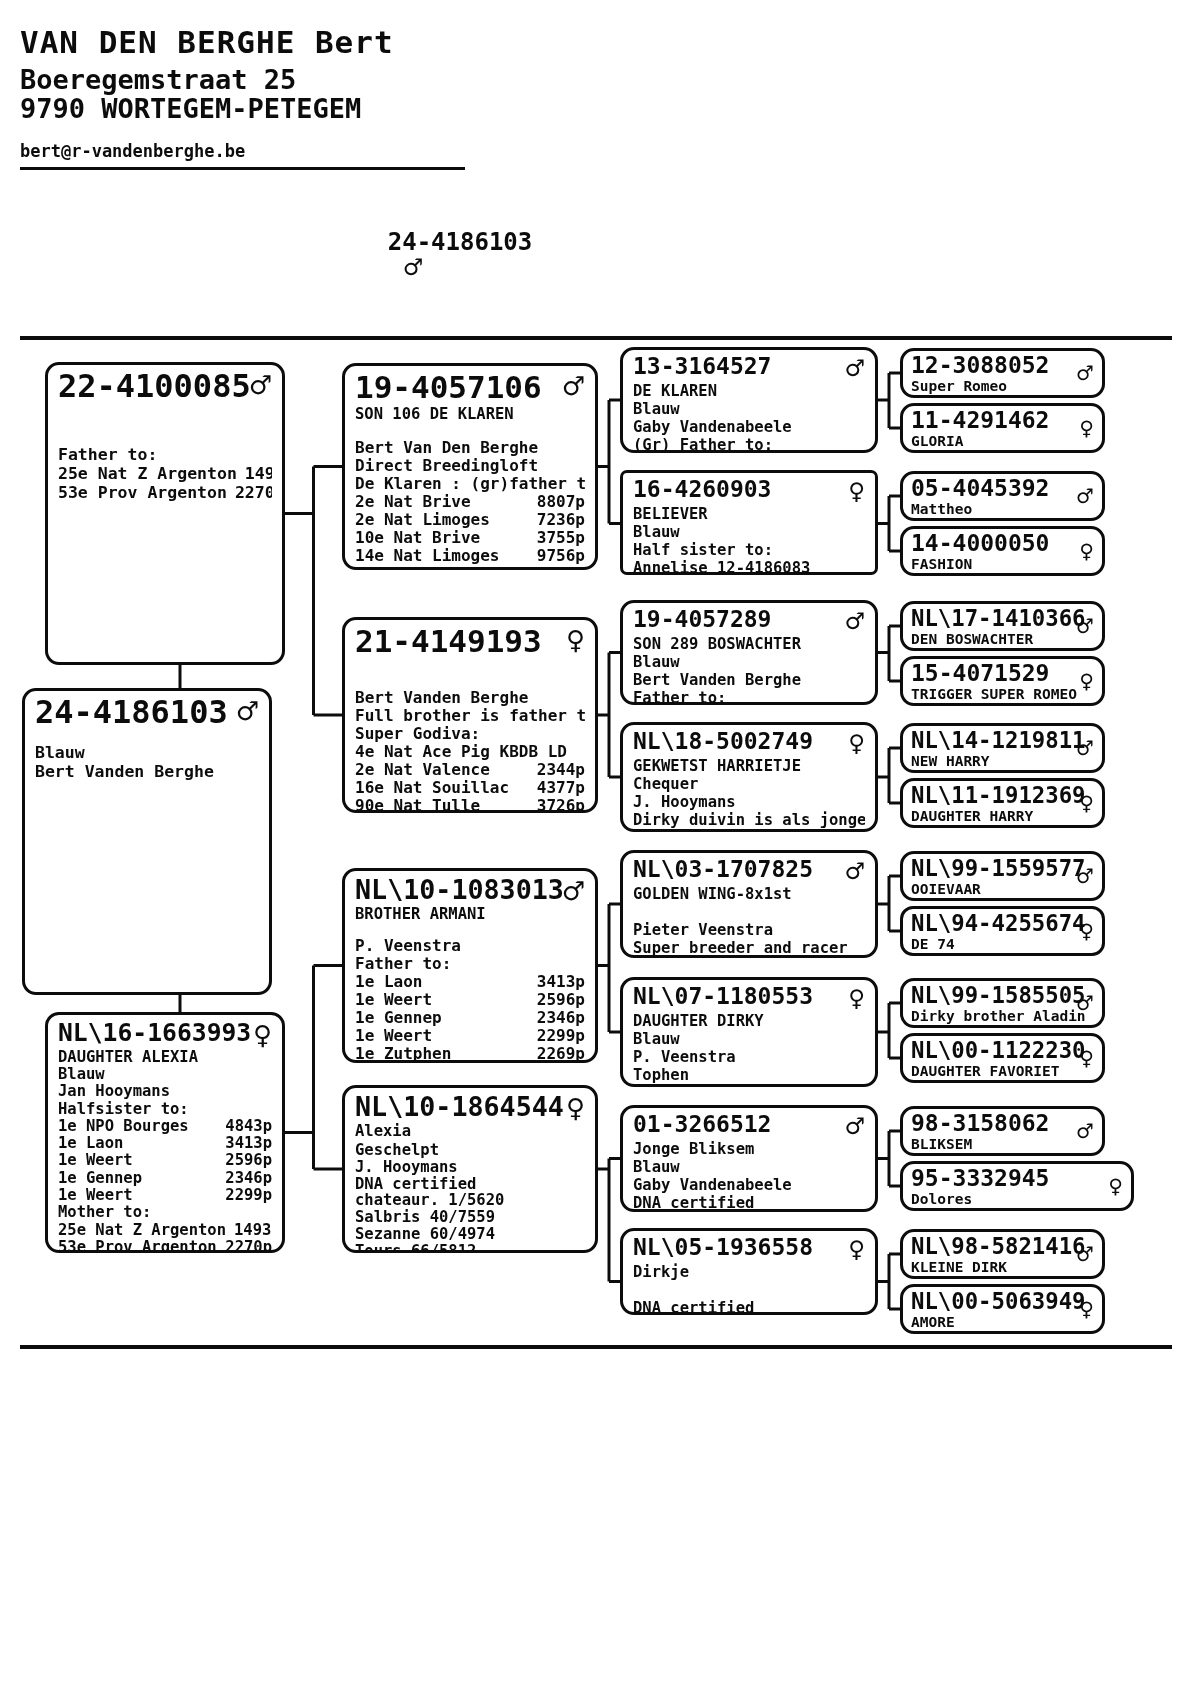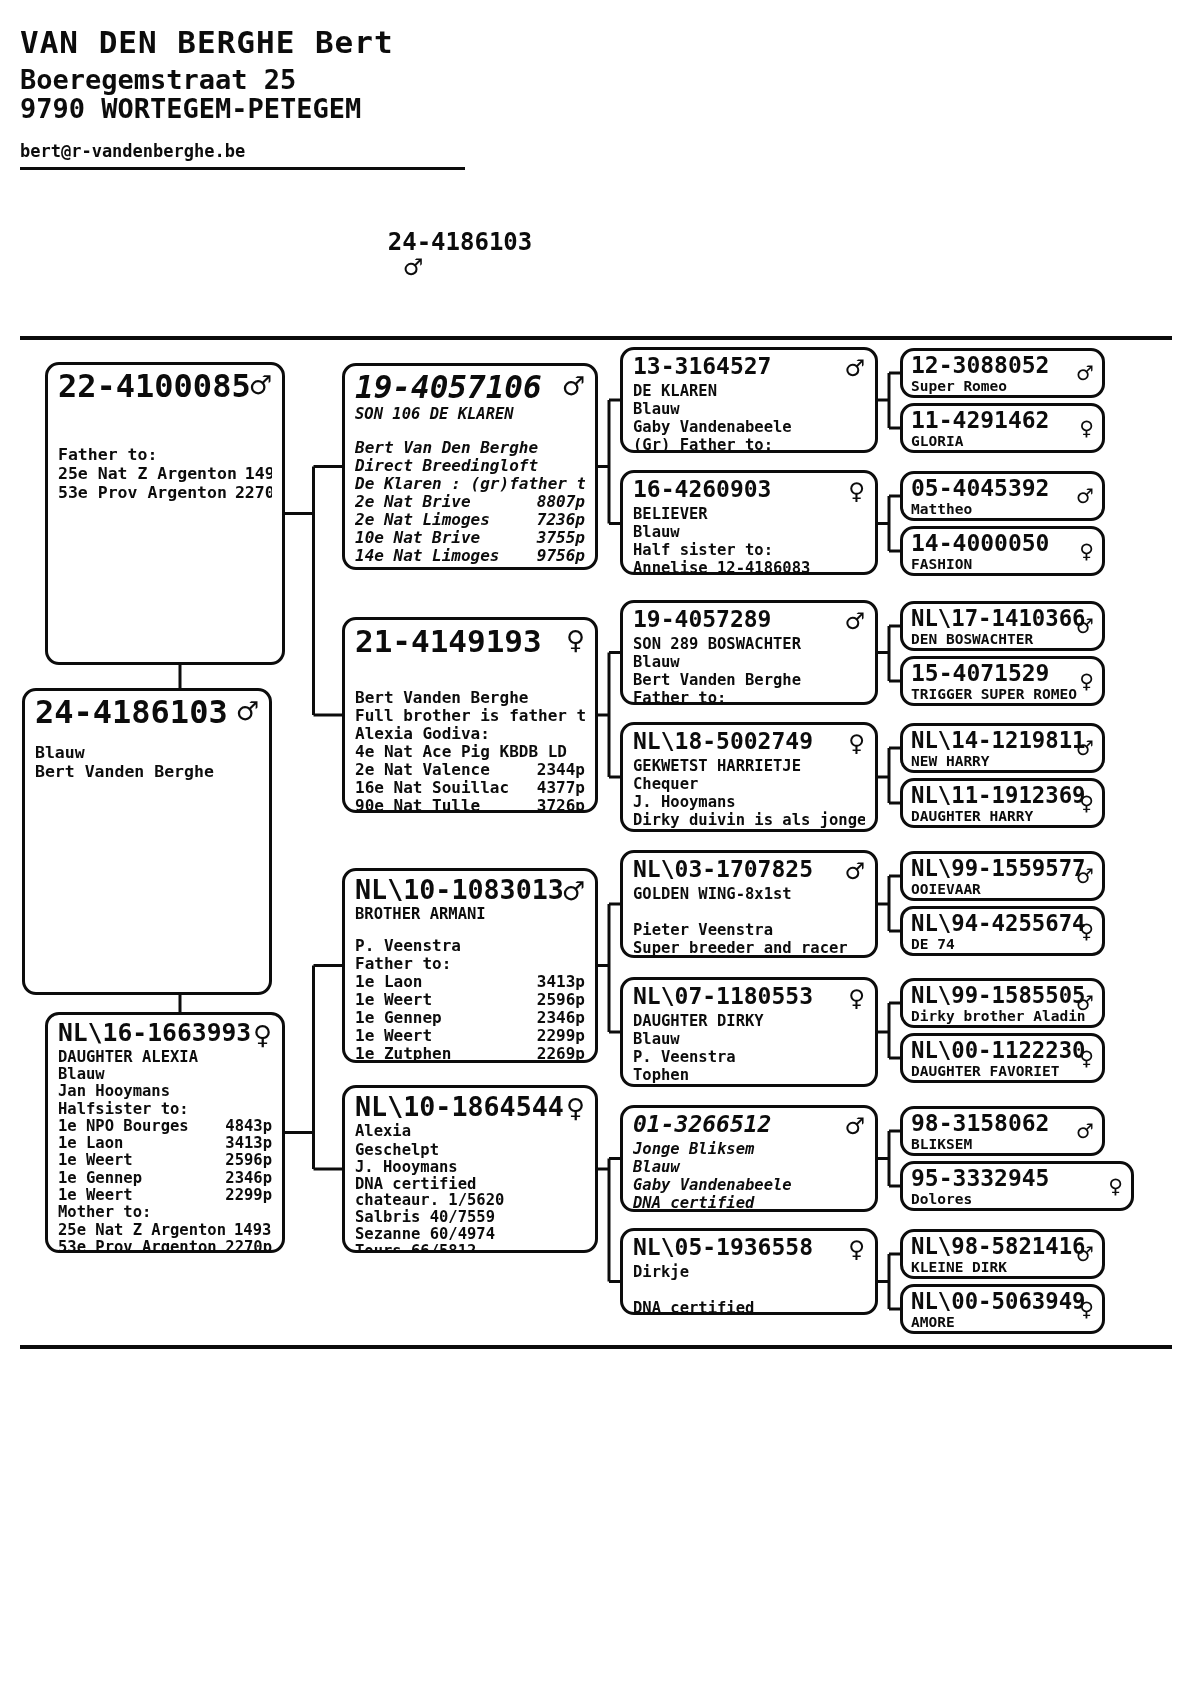--- a/index.html
+++ b/index.html
@@ -172,21 +172,21 @@
         <div class="prow">
           <span>25e Nat Z Argenton</span>
           <span class="val">1493p</span>
         </div>
         <div class="prow">
           <span>53e Prov Argenton</span>
           <span class="val">2270p</span>
         </div>
       </div>
     </div>
-    <div class="pbox" style="left: 342px; top: 363px; width: 256px; height: 207px; font-style: italic; --fs: 16px; --lh: 18px;">
+    <div class="pbox" style="left: 342px; top: 363px; width: 256px; height: 207px; --fs: 16px; --lh: 18px;">
       <div class="ptitle" style="font-size: 31px;">19-4057106</div>
       <span class="psex" style="right: 10px; top: 7px; font-size: 26px;">♂</span>
       <div class="psub">SON 106 DE KLAREN</div>
       <div class="pbody" style="margin-top: 16px;">
         <div class="prow">Bert Van Den Berghe</div>
         <div class="prow">Direct Breedingloft</div>
         <div class="prow">De Klaren : (gr)father to</div>
         <div class="prow">
           <span>2e Nat Brive</span>
           <span class="val">8807p</span>
@@ -204,21 +204,21 @@
           <span class="val">9756p</span>
         </div>
       </div>
     </div>
     <div class="pbox" style="left: 342px; top: 617px; width: 256px; height: 196px; --fs: 16px; --lh: 18px;">
       <div class="ptitle" style="font-size: 31px;">21-4149193</div>
       <span class="psex" style="right: 10px; top: 7px; font-size: 26px;">♀</span>
       <div class="pbody" style="margin-top: 30px;">
         <div class="prow">Bert Vanden Berghe</div>
         <div class="prow">Full brother is father to</div>
-        <div class="prow">Alexia Godiva:</div>
+        <div class="prow">Super Godiva:</div>
         <div class="prow">4e Nat Ace Pig KBDB LD</div>
         <div class="prow">
           <span>2e Nat Valence</span>
           <span class="val">2344p</span>
         </div>
         <div class="prow">
           <span>16e Nat Souillac</span>
           <span class="val">4377p</span>
         </div>
         <div class="prow">
@@ -273,21 +273,21 @@
     <div class="pbox" style="left: 620px; top: 347px; width: 258px; height: 106px; --fs: 15.5px; --lh: 18px;">
       <div class="ptitle" style="font-size: 23px;">13-3164527</div>
       <span class="psex" style="right: 10px; top: 7px; font-size: 23px;">♂</span>
       <div class="pbody" style="margin-top: 2px;">
         <div class="prow">DE KLAREN</div>
         <div class="prow">Blauw</div>
         <div class="prow">Gaby Vandenabeele</div>
         <div class="prow">(Gr) Father to:</div>
       </div>
     </div>
-    <div class="pbox" style="left: 620px; top: 470px; width: 258px; height: 105px; --fs: 15.5px; --lh: 18px;">
+    <div class="pbox" style="left: 620px; top: 470px; width: 258px; height: 105px; border-radius: 7px; --fs: 15.5px; --lh: 18px;">
       <div class="ptitle" style="font-size: 23px;">16-4260903</div>
       <span class="psex" style="right: 10px; top: 7px; font-size: 23px;">♀</span>
       <div class="pbody" style="margin-top: 2px;">
         <div class="prow">BELIEVER</div>
         <div class="prow">Blauw</div>
         <div class="prow">Half sister to:</div>
         <div class="prow">Annelise 12-4186083</div>
       </div>
     </div>
     <div class="pbox" style="left: 620px; top: 600px; width: 258px; height: 105px; --fs: 15.5px; --lh: 18px;">
@@ -323,21 +323,21 @@
     <div class="pbox" style="left: 620px; top: 977px; width: 258px; height: 110px; --fs: 15.5px; --lh: 18px;">
       <div class="ptitle" style="font-size: 23px;">NL\07-1180553</div>
       <span class="psex" style="right: 10px; top: 7px; font-size: 23px;">♀</span>
       <div class="pbody" style="margin-top: 2px;">
         <div class="prow">DAUGHTER DIRKY</div>
         <div class="prow">Blauw</div>
         <div class="prow">P. Veenstra</div>
         <div class="prow">Tophen</div>
       </div>
     </div>
-    <div class="pbox" style="left: 620px; top: 1105px; width: 258px; height: 107px; font-style: italic; --fs: 15.5px; --lh: 18px;">
+    <div class="pbox" style="left: 620px; top: 1105px; width: 258px; height: 107px; --fs: 15.5px; --lh: 18px;">
       <div class="ptitle" style="font-size: 23px;">01-3266512</div>
       <span class="psex" style="right: 10px; top: 7px; font-size: 23px;">♂</span>
       <div class="pbody" style="margin-top: 2px;">
         <div class="prow">Jonge Bliksem</div>
         <div class="prow">Blauw</div>
         <div class="prow">Gaby Vandenabeele</div>
         <div class="prow">DNA certified</div>
       </div>
     </div>
     <div class="pbox" style="left: 620px; top: 1228px; width: 258px; height: 87px; --fs: 15.5px; --lh: 18px;">

